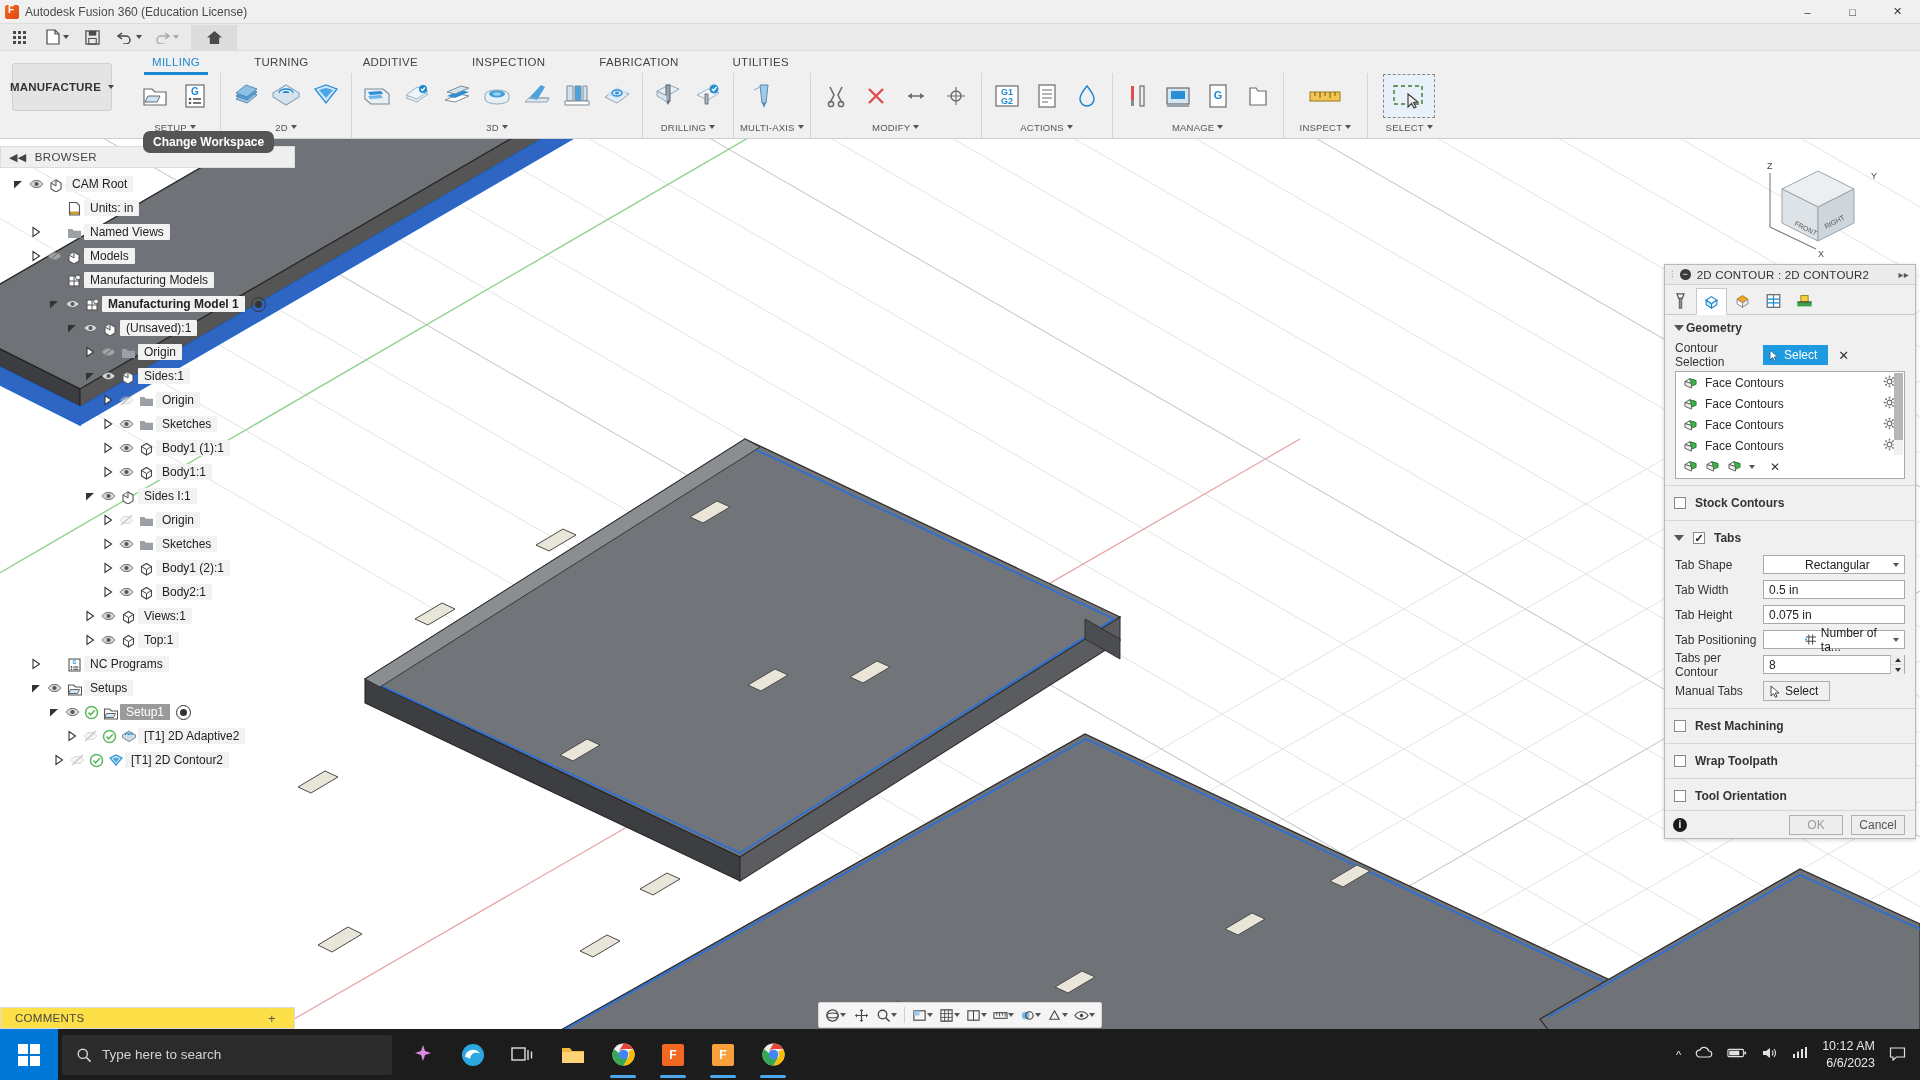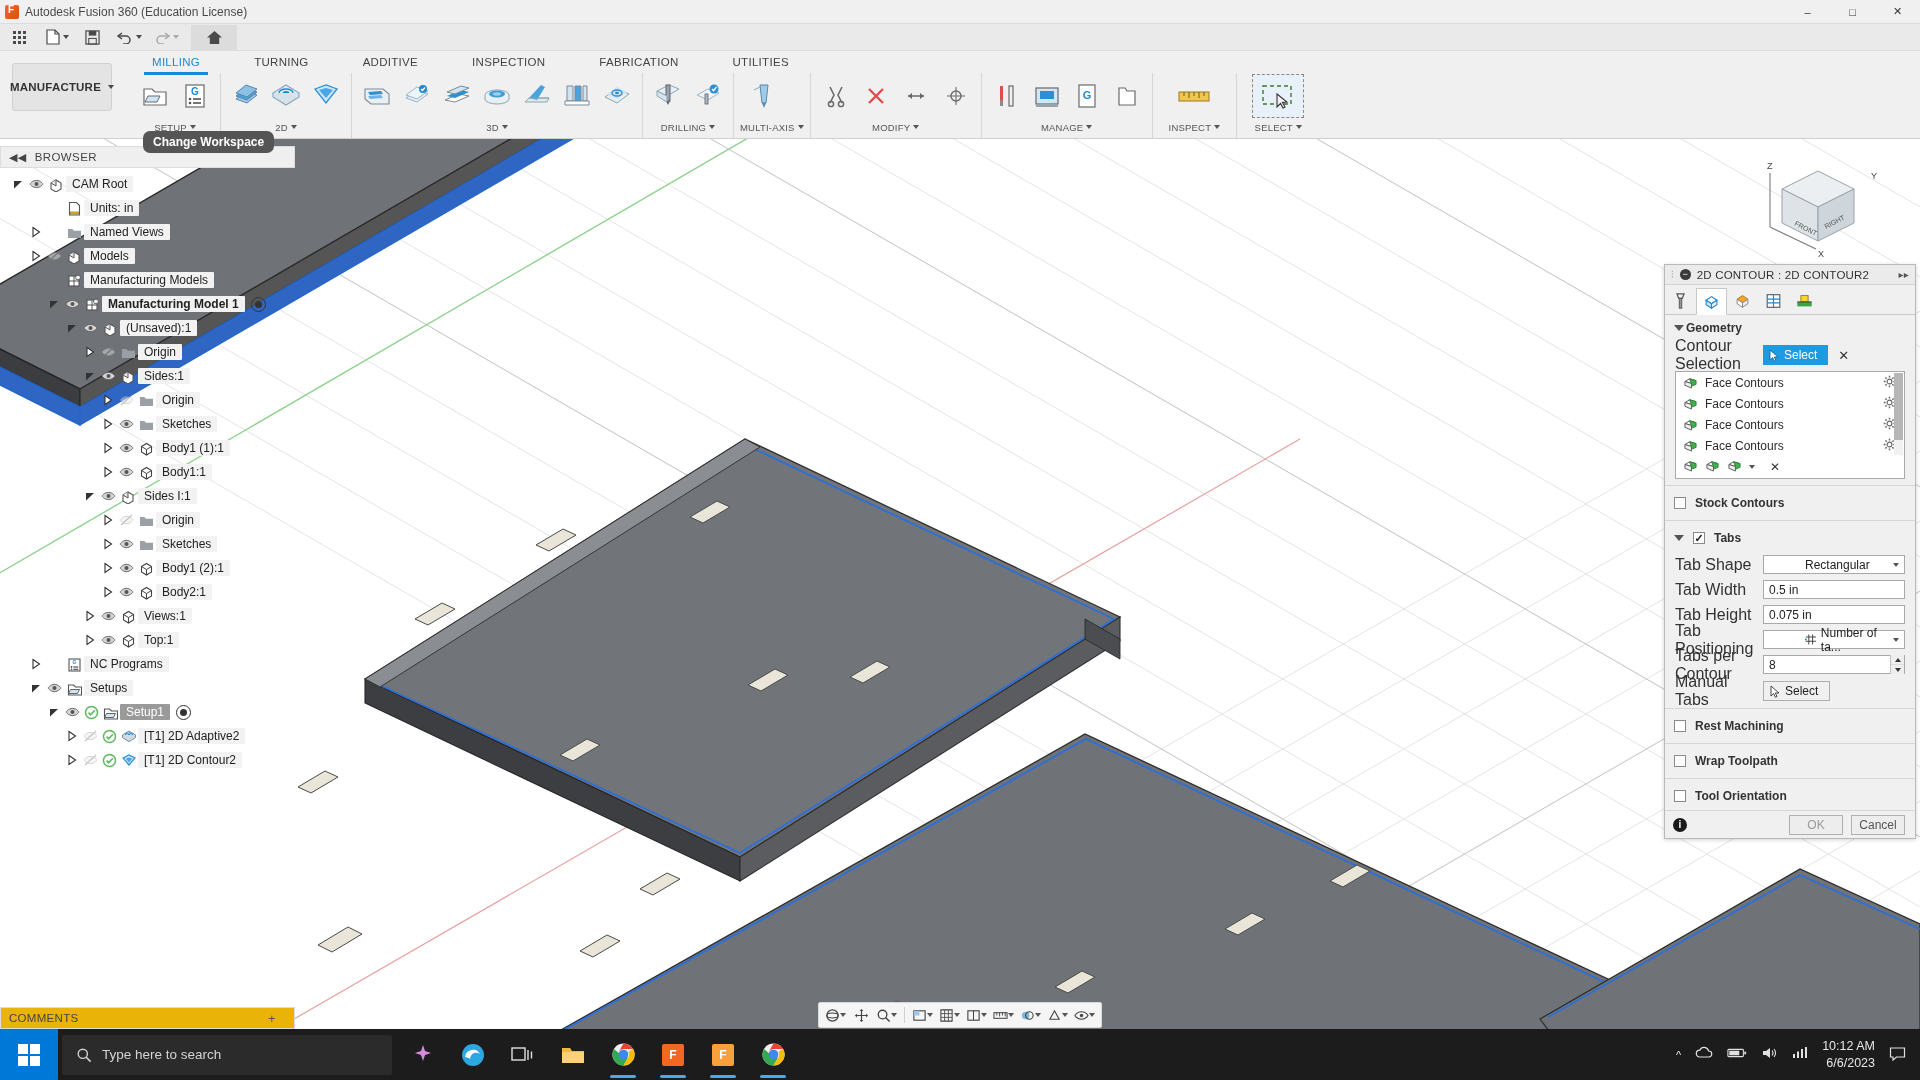--- a/index.html
+++ b/index.html
@@ -136,22 +136,22 @@
   .nlabel.selected { background:#9a9a9a; color:#fff; }
   .op-dot{
     width:15px;height:15px;border-radius:50%;border:1.5px solid #333;margin-left:6px;
     display:flex;align-items:center;justify-content:center;
   }
   .op-dot i{width:7px;height:7px;border-radius:50%;background:#333;display:block;}
 
   
   .comments{
     position:absolute; left:0; bottom:51px; width:295px; height:22px;
-    background:#eab308; border:1px solid #dcdcdc; display:flex; align-items:center;
-    padding-left:8px; font-size:11.5px; color:#444; letter-spacing:.3px;
+    background:#fde047; border:1px solid #dcdcdc; display:flex; align-items:center;
+    padding-left:14px; font-size:11.5px; color:#444; letter-spacing:.3px;
   }
   .comments .plusc{margin-left:auto; margin-right:18px; color:#555; font-size:13px;}
 
   
   .viewcube{ position:absolute; right:42px; top:10px; width:120px; height:110px;}
 
   
   .navbar{
     position:absolute; left:50%; transform:translateX(-50%); bottom:52px;
     height:26px; display:flex; align-items:center; gap:2px;
@@ -186,21 +186,21 @@
   .dtab.active{ background:#fff; border:1px solid #c8c8c8; border-bottom-color:#fff; margin-bottom:-1px;}
   .dlg-body{ background:#f0f0f0; }
   .sect-head{
     height:26px; display:flex; align-items:center; gap:2px; padding-left:9px;
     font-size:12px; font-weight:bold; color:#333;
   }
   .tri-down{width:0;height:0;border-left:5px solid transparent;border-right:5px solid transparent;border-top:6px solid #555;}
   .cbox{ width:12px;height:12px;border:1px solid #8a8a8a;background:#fff; display:inline-flex;align-items:center;justify-content:center;}
   .cbox.checked:after{content:"✓";font-size:11px;color:#222;line-height:1;}
   .row{ height:25px; display:flex; align-items:center; padding:0 10px; }
-  .row .lbl{ width:88px; font-size:16px; color:#333; }
+  .row .lbl{ width:88px; font-size:12px; color:#333; }
   .field{
     flex:1; height:19px; background:#fff; border:1px solid #a9a9a9; display:flex; align-items:center;
     padding:0 5px; font-size:12px; color:#222;
   }
   .field.combo{ justify-content:space-between;padding-left:41px; }
   .field.spin{ padding-right:0; }
   .spinner{ width:14px; height:19px; margin-left:auto; display:flex; flex-direction:column; border-left:1px solid #c2c2c2;}
   .spinner div{flex:1;display:flex;align-items:center;justify-content:center;background:#eee;border-bottom:1px solid #ddd;}
   .spin-up{width:0;height:0;border-left:3px solid transparent;border-right:3px solid transparent;border-bottom:4px solid #333;}
   .spin-dn{width:0;height:0;border-left:3px solid transparent;border-right:3px solid transparent;border-top:4px solid #333;}
@@ -579,20 +579,46 @@
                 <path d="M13 5v18M4 14h18" stroke="#6b6b6b" stroke-width="1.1"></path>
               </svg>
           </div>
         </div>
         <div class="panel-label">
           <span>MODIFY</span>
             <span class="smallcaret"></span>
         </div>
       </div>
 
+      <div class="panel">
+        <div class="panel-icons">
+          <div class="tool">
+            <svg width="28" height="28" viewBox="0 0 28 28">
+                <rect x="3" y="4" width="22" height="20" fill="#fff" stroke="#6b6b6b" stroke-width="1.2"></rect>
+                <text x="14" y="13" font-size="9" font-weight="bold" text-anchor="middle" fill="#1e88d3" font-family="Liberation Sans">G1</text>
+                <text x="14" y="22" font-size="9" font-weight="bold" text-anchor="middle" fill="#1e88d3" font-family="Liberation Sans">G2</text>
+              </svg>
+          </div>
+          <div class="tool">
+            <svg width="24" height="28" viewBox="0 0 24 28">
+                <rect x="4" y="3" width="16" height="22" fill="#fff" stroke="#6b6b6b" stroke-width="1.2"></rect>
+                <path d="M7 8h10M7 12h10M7 16h10M7 20h6" stroke="#6b6b6b" stroke-width="1.1"></path>
+              </svg>
+          </div>
+          <div class="tool">
+            <svg width="26" height="28" viewBox="0 0 26 28">
+                <path d="M13 4 C8 10 6 14 6 17 a7 7 0 0 0 14 0 c0-3-2-7-7-13z" fill="none" stroke="#1e88d3" stroke-width="1.5"></path>
+              </svg>
+          </div>
+        </div>
+        <div class="panel-label">
+          <span>ACTIONS</span>
+            <span class="smallcaret"></span>
+        </div>
+      </div>
 
       <div class="panel">
         <div class="panel-icons">
           <div class="tool">
             <svg width="26" height="28" viewBox="0 0 26 28">
                 <rect x="6" y="4" width="3" height="14" fill="#e04b4b"></rect>
                 <rect x="6" y="18" width="3" height="6" fill="#8a8a8a"></rect>
                 <rect x="15" y="4" width="4" height="20" fill="none" stroke="#6b6b6b" stroke-width="1.2"></rect>
               </svg>
           </div>
@@ -1272,21 +1298,21 @@
           <span class="nicon">
             <svg width="15" height="15" viewBox="0 0 15 15">
               <path d="M8 2 L14.5 6 L8 10 L1.5 6z" fill="#dfe9ef" stroke="#7e8c98" stroke-width="1"></path>
               <ellipse cx="8" cy="6" rx="3.6" ry="2" fill="none" stroke="#1e88d3" stroke-width="1.2"></ellipse>
               <ellipse cx="8" cy="6" rx="1.7" ry="1" fill="#1e88d3"></ellipse>
               <path d="M1.5 6v2.6L8 12.6l6.5-4V6" fill="#cfdbe4" stroke="#7e8c98" stroke-width="1"></path>
             </svg>
           </span>
           <span class="nlabel">[T1] 2D Adaptive2</span>
         </div>
-        <div class="node" style="padding-left: 64px;">
+        <div class="node" style="padding-left: 51px;">
           <span class="arrow">
             <svg width="12" height="12" viewBox="0 0 12 12">
               <path d="M3 1.5 L9.5 6 L3 10.5z" fill="#fff" stroke="#333" stroke-width="1.1"></path>
             </svg>
           </span>
           <span class="eye hidden-eye">
             <svg width="15" height="14" viewBox="0 0 15 14">
               <path d="M1 7s2.4-3.6 6.5-3.6S14 7 14 7s-2.4 3.6-6.5 3.6S1 7 1 7z" fill="#e9e9e9" stroke="#9d9d9d" stroke-width="1"></path>
               <path d="M2 12 L13 2" stroke="#7d7d7d" stroke-width="1.2"></path>
             </svg>

